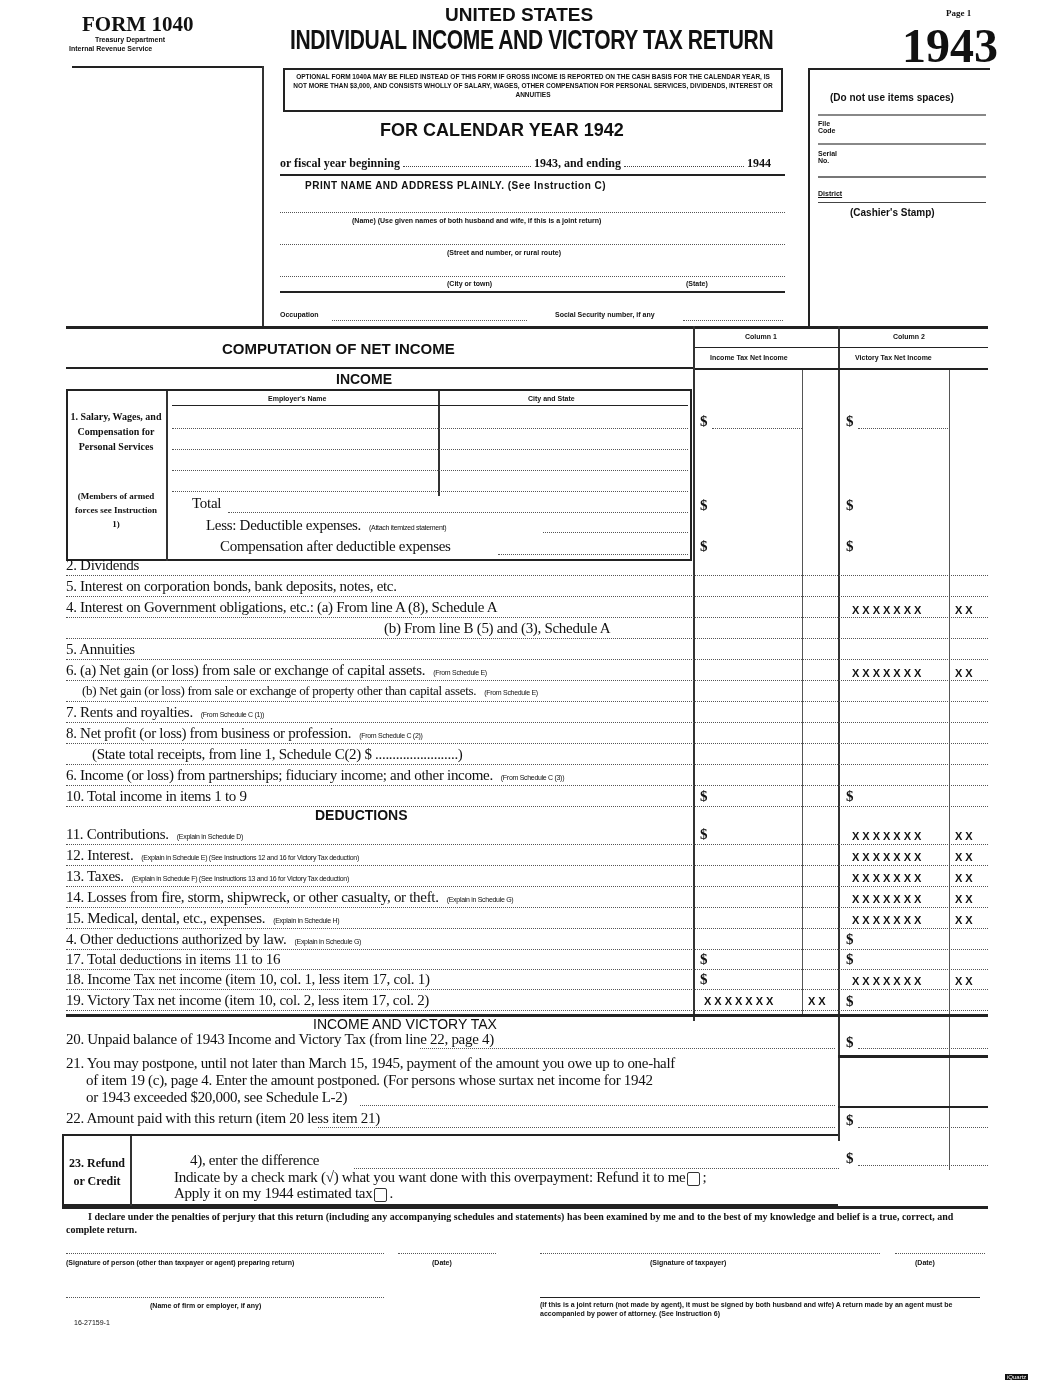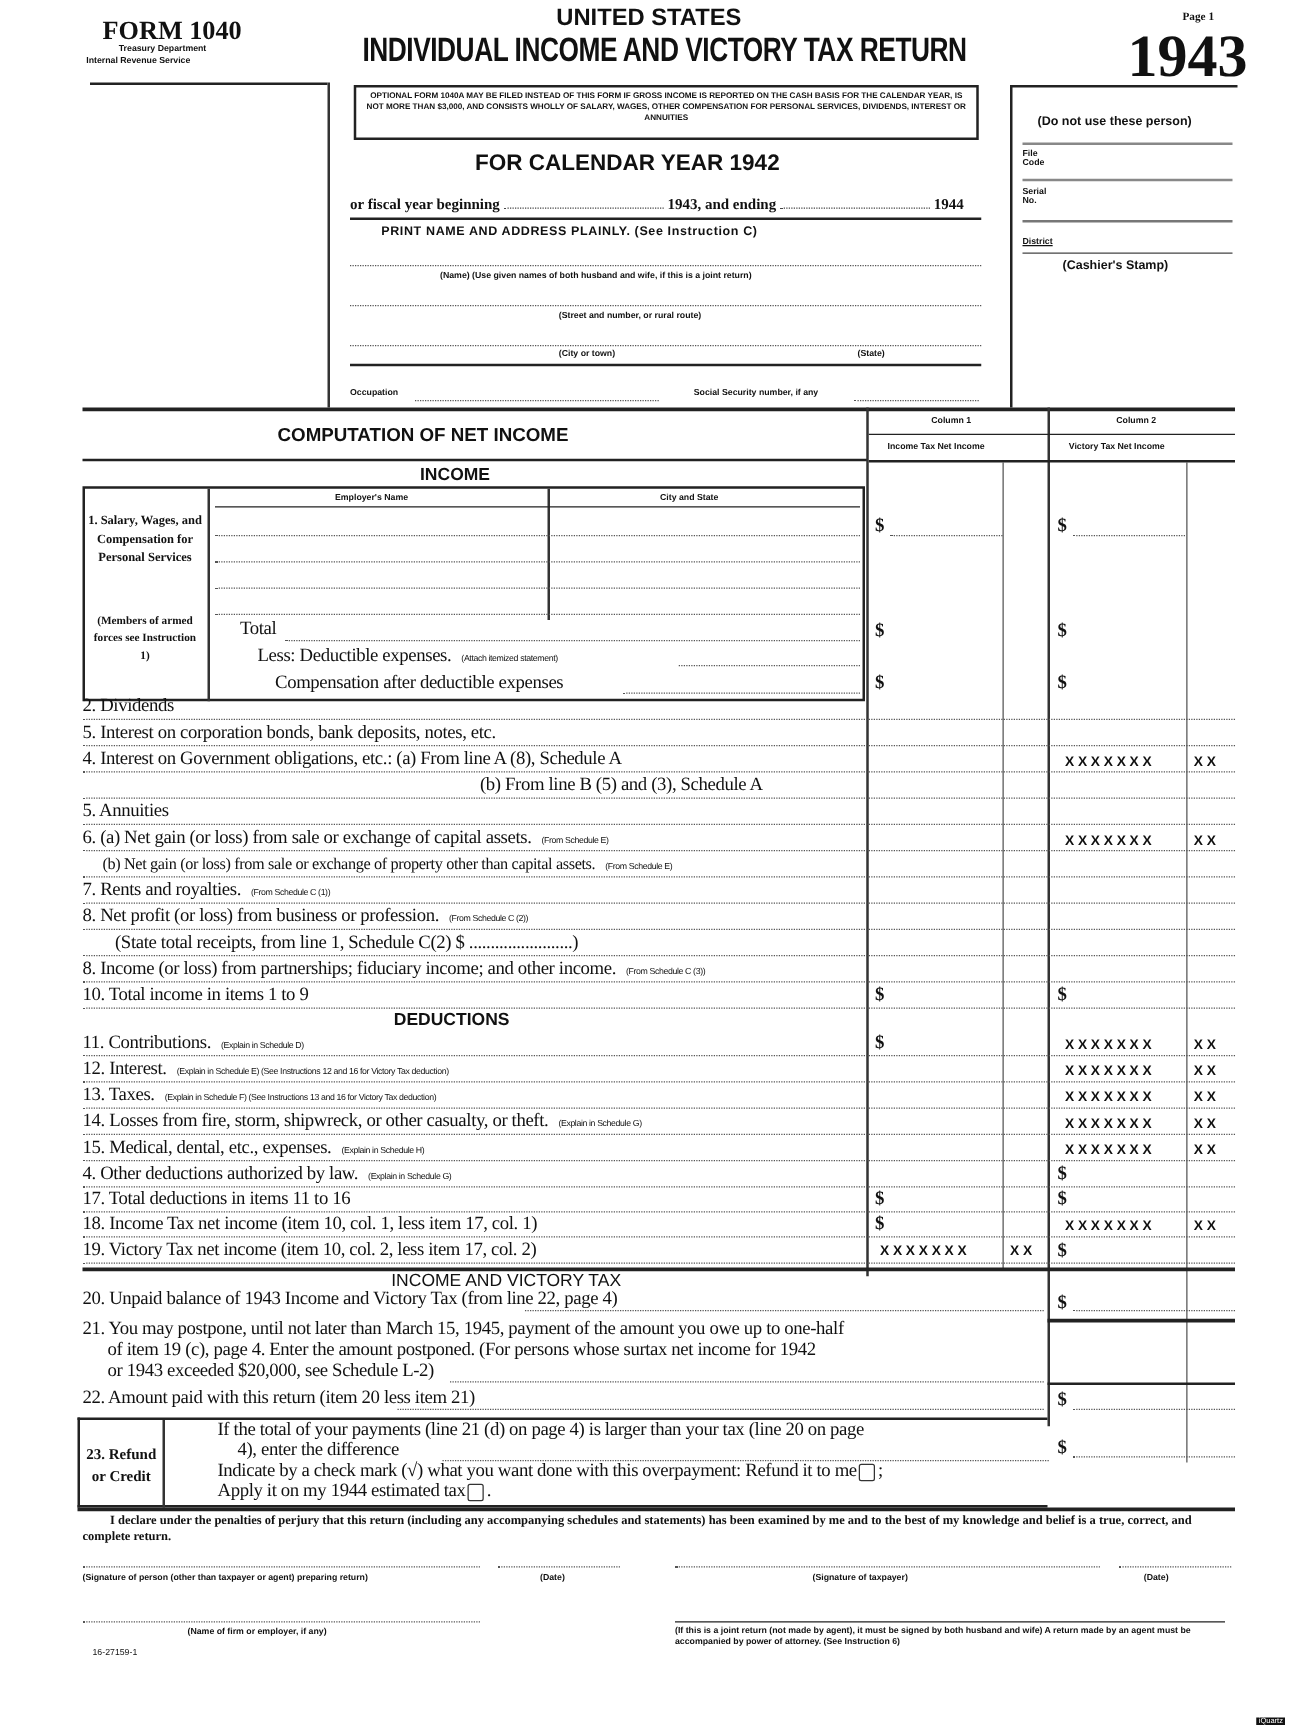--- a/index.html
+++ b/index.html
@@ -57,21 +57,21 @@
 <div class="solid" style="left:280px;top:291px;width:505px;"></div>
 <div class="abs tiny" style="left:280px;top:311px;">Occupation</div>
 <div class="hline" style="left:332px;top:320px;width:195px;"></div>
 <div class="abs tiny" style="left:555px;top:311px;">Social Security number, if any</div>
 <div class="hline" style="left:683px;top:320px;width:100px;"></div>
 
 <div class="solid" style="left:72px;top:66px;width:190px;"></div>
 <div class="vline" style="left:262px;top:66px;height:260px;"></div>
 
 <div class="abs" style="left:808px;top:68px;width:180px;height:256px;border-left:2px solid #222;border-top:2px solid #222;">
-  <div class="abs small" style="left:20px;top:22px;font-size:10px;">(Do not use these person)</div>
+  <div class="abs small" style="left:20px;top:22px;font-size:10px;">(Do not use items spaces)</div>
   <div class="hline" style="left:8px;top:44px;width:168px;border-top:2px solid #888;"></div>
   <div class="abs tiny" style="left:8px;top:50px;width:22px;">File Code</div>
   <div class="hline" style="left:8px;top:73px;width:168px;border-top:2px solid #888;"></div>
   <div class="abs tiny" style="left:8px;top:80px;width:24px;">Serial No.</div>
   <div class="hline" style="left:8px;top:106px;width:168px;border-top:2px solid #777;"></div>
   <div class="abs tiny" style="left:8px;top:120px;text-decoration:underline;">District</div>
   <div class="hline" style="left:8px;top:132px;width:168px;border-top:1px solid #444;"></div>
   <div class="abs small" style="left:40px;top:137px;font-size:10px;">(Cashier's Stamp)</div>
 </div>
 
@@ -136,21 +136,21 @@
     <div class="abs line-text" style="left: 66px; top: 662px; font-size: 15px;"><span>6. (a) Net gain (or loss) from sale or exchange of capital assets.</span><span class="note">(From Schedule E)</span></div>
     <div class="hline" style="left: 66px; top: 680px; width: 922px;"></div>
     <div class="abs line-text" style="left: 82px; top: 683px; font-size: 13px;"><span>(b) Net gain (or loss) from sale or exchange of property other than capital assets.</span><span class="note">(From Schedule E)</span></div>
     <div class="hline" style="left: 66px; top: 701px; width: 922px;"></div>
     <div class="abs line-text" style="left: 66px; top: 704px; font-size: 15px;"><span>7. Rents and royalties.</span><span class="note">(From Schedule C (1))</span></div>
     <div class="hline" style="left: 66px; top: 722px; width: 922px;"></div>
     <div class="abs line-text" style="left: 66px; top: 725px; font-size: 15px;"><span>8. Net profit (or loss) from business or profession.</span><span class="note">(From Schedule C (2))</span></div>
     <div class="hline" style="left: 66px; top: 743px; width: 922px;"></div>
     <div class="abs line-text" style="left: 92px; top: 746px; font-size: 15px;"><span>(State total receipts, from line 1, Schedule C(2) $ ........................)</span><span class="note"></span></div>
     <div class="hline" style="left: 66px; top: 764px; width: 922px;"></div>
-    <div class="abs line-text" style="left: 66px; top: 767px; font-size: 15px;"><span>8. Income (or loss) from partnerships; fiduciary income; and other income.</span><span class="note">(From Schedule C (3))</span></div>
+    <div class="abs line-text" style="left: 66px; top: 767px; font-size: 15px;"><span>6. Income (or loss) from partnerships; fiduciary income; and other income.</span><span class="note">(From Schedule C (3))</span></div>
     <div class="hline" style="left: 66px; top: 785px; width: 922px;"></div>
     <div class="abs line-text" style="left: 66px; top: 788px; font-size: 15px;"><span>10.        Total income in items 1 to 9</span><span class="note"></span></div>
     <div class="hline" style="left: 66px; top: 806px; width: 922px;"></div>
   </div>
 <div class="abs dollar" style="left:700px;top:788px;">$</div>
 <div class="abs dollar" style="left:846px;top:788px;">$</div>
 
 <div class="abs xs" style="left:852px;top:604px;">XXXXXXX</div>
 <div class="abs xs" style="left:955px;top:604px;">XX</div>
 <div class="abs xs" style="left:852px;top:667px;">XXXXXXX</div>
@@ -216,21 +216,20 @@
 <div class="solid" style="left:838px;top:1106px;width:150px;"></div>
 
 <div class="abs line-text" style="left:66px;top:1110px;">22. Amount paid with this return (item 20 less item 21)</div>
 <div class="hline" style="left:318px;top:1127px;width:517px;"></div>
 <div class="abs dollar" style="left:846px;top:1112px;">$</div>
 <div class="hline" style="left:858px;top:1127px;width:130px;"></div>
 
 <div class="abs" style="left:62px;top:1134px;width:776px;height:72px;border:2px solid #222;border-right:none;box-sizing:border-box;">
   <div class="abs" style="left:2px;top:18px;width:62px;font-size:12px;font-weight:bold;text-align:center;line-height:18px;">23. Refund or Credit</div>
   <div class="vline" style="left:66px;top:0;height:70px;"></div>
-  <div class="abs line-text" style="left:110px;top:0px;">If the total of your payments (line 21 (d) on page 4) is larger than your tax (line 20 on page</div>
   <div class="abs line-text" style="left:126px;top:16px;">4), enter the difference</div>
   <div class="hline" style="left:290px;top:32px;width:485px;"></div>
   <div class="abs line-text" style="left:110px;top:33px;">
     <span>Indicate by a check mark (√) what you want done with this overpayment: Refund it to me</span><span class="checkbox"></span>;
   </div>
   <div class="abs line-text" style="left:110px;top:49px;">
     <span>Apply it on my 1944 estimated tax</span><span class="checkbox"></span>.
   </div>
 </div>
 <div class="abs dollar" style="left:846px;top:1150px;">$</div>

